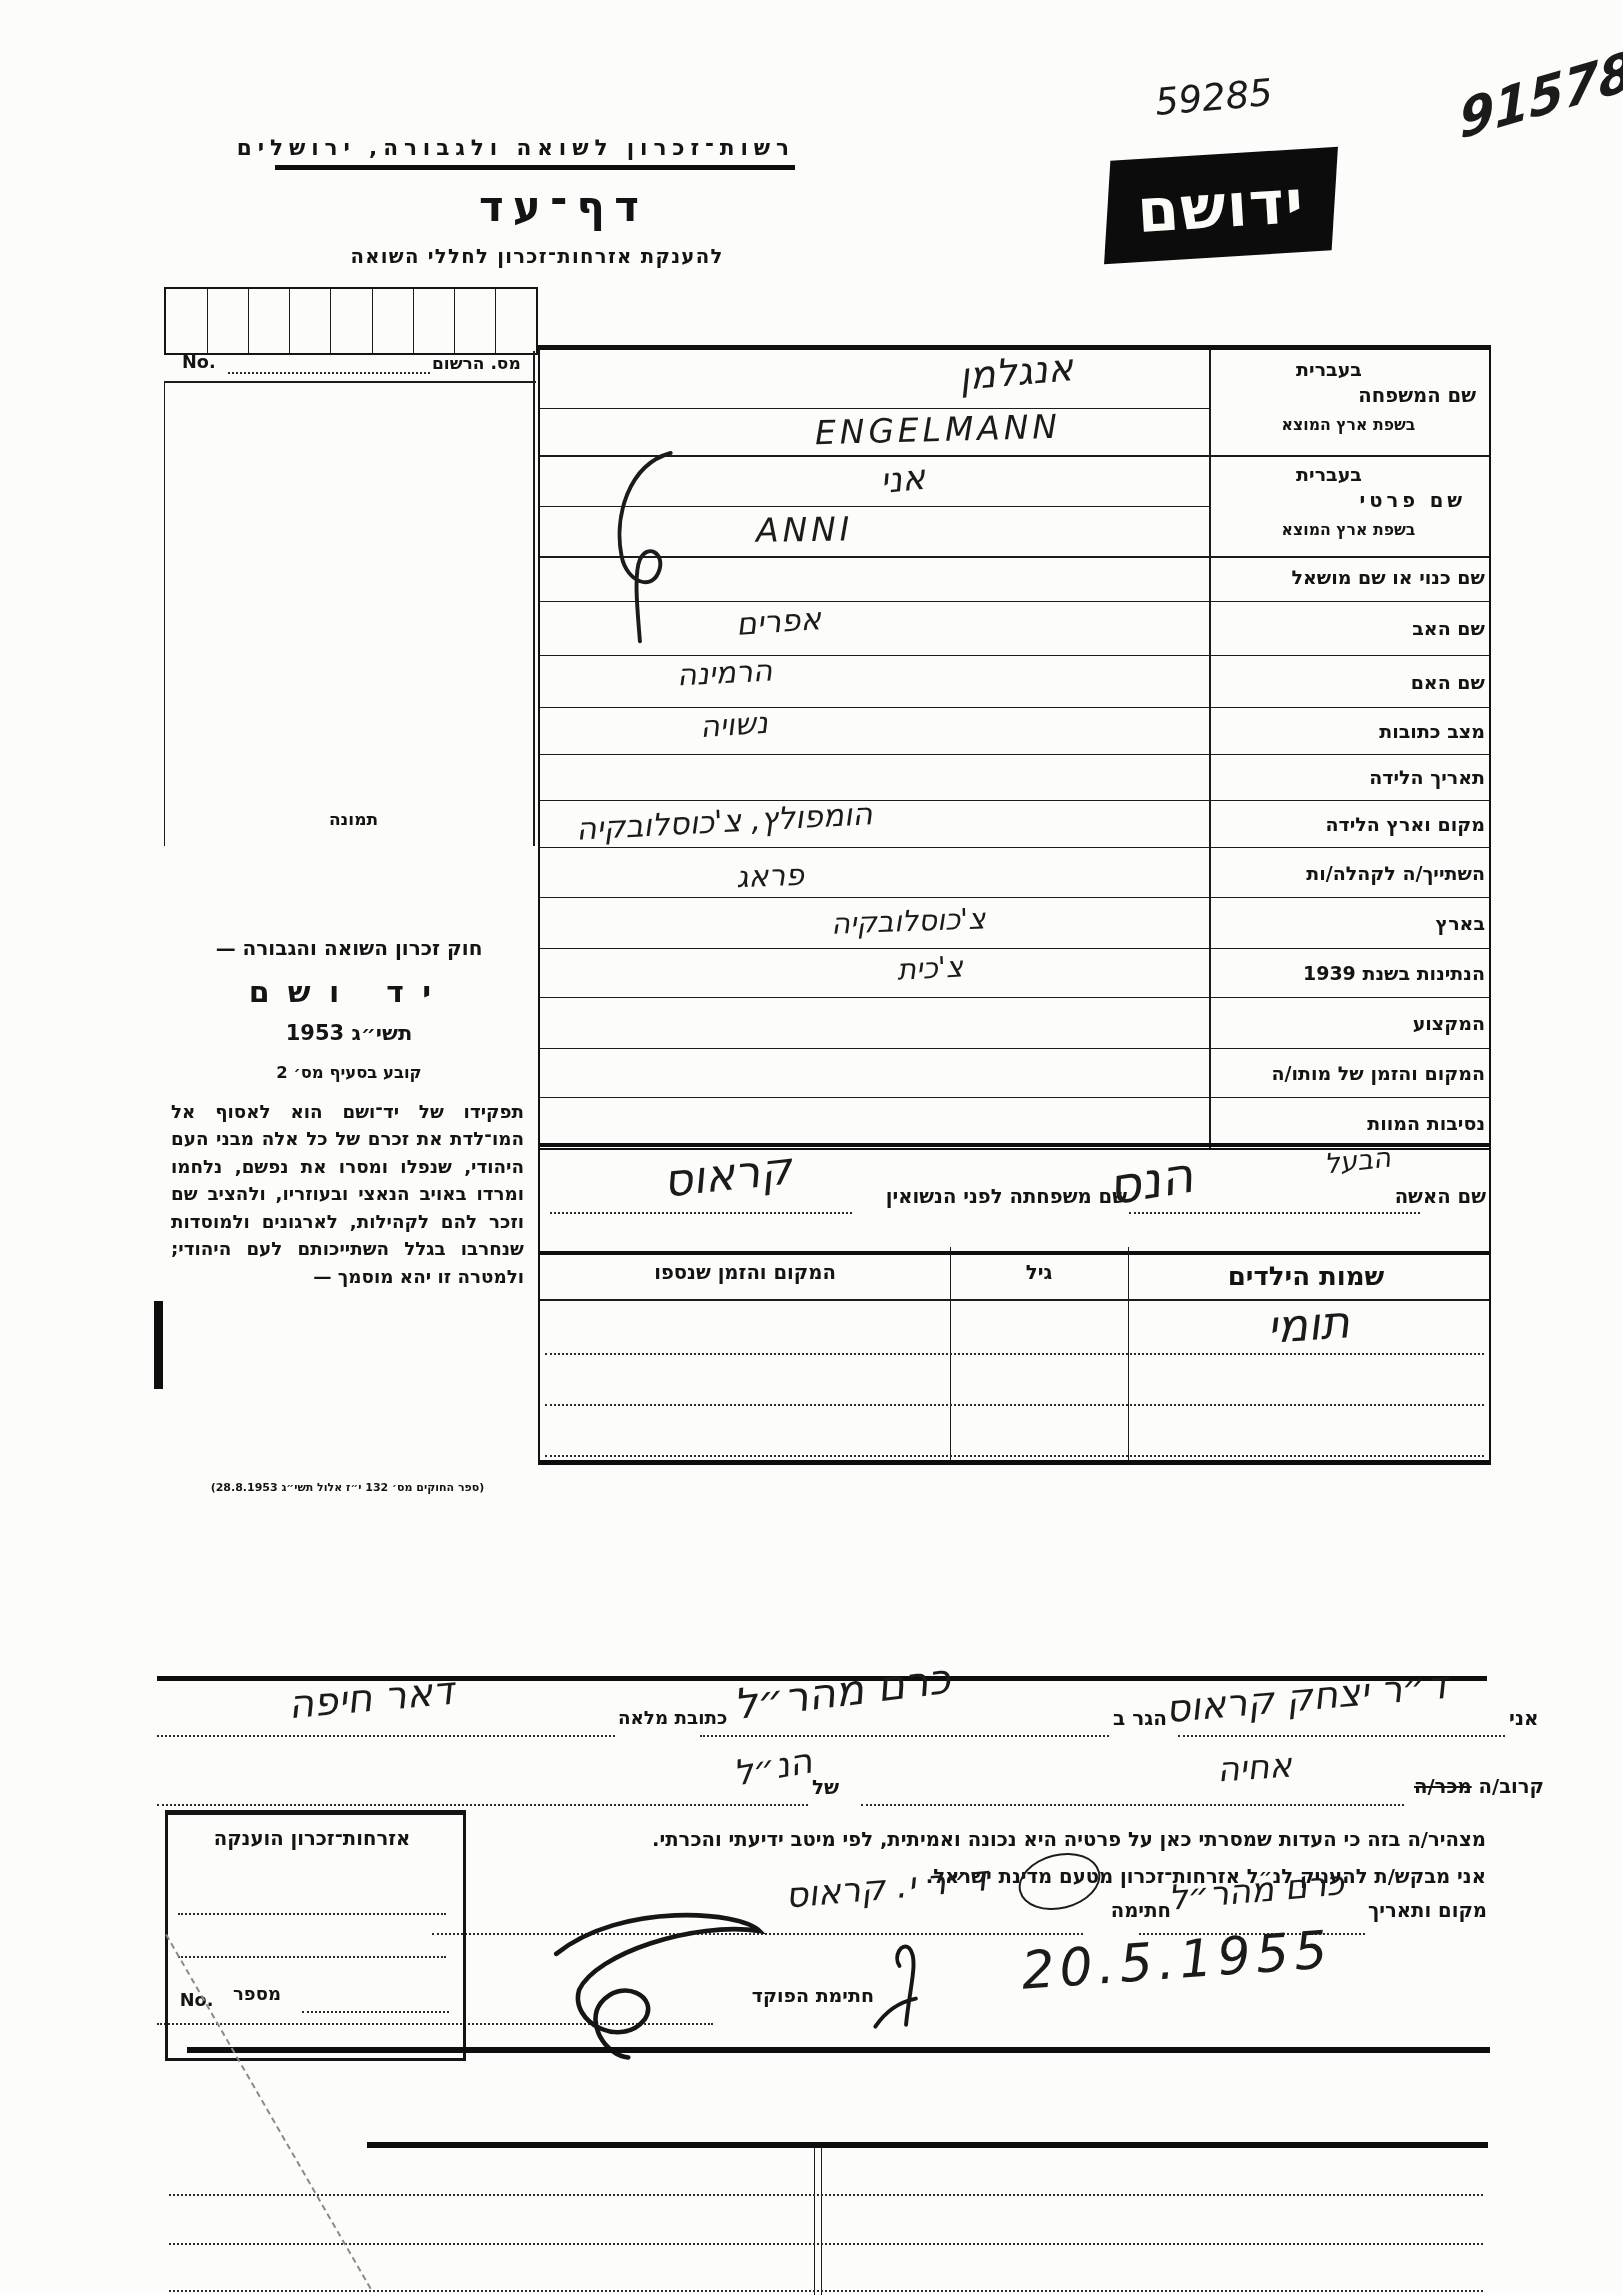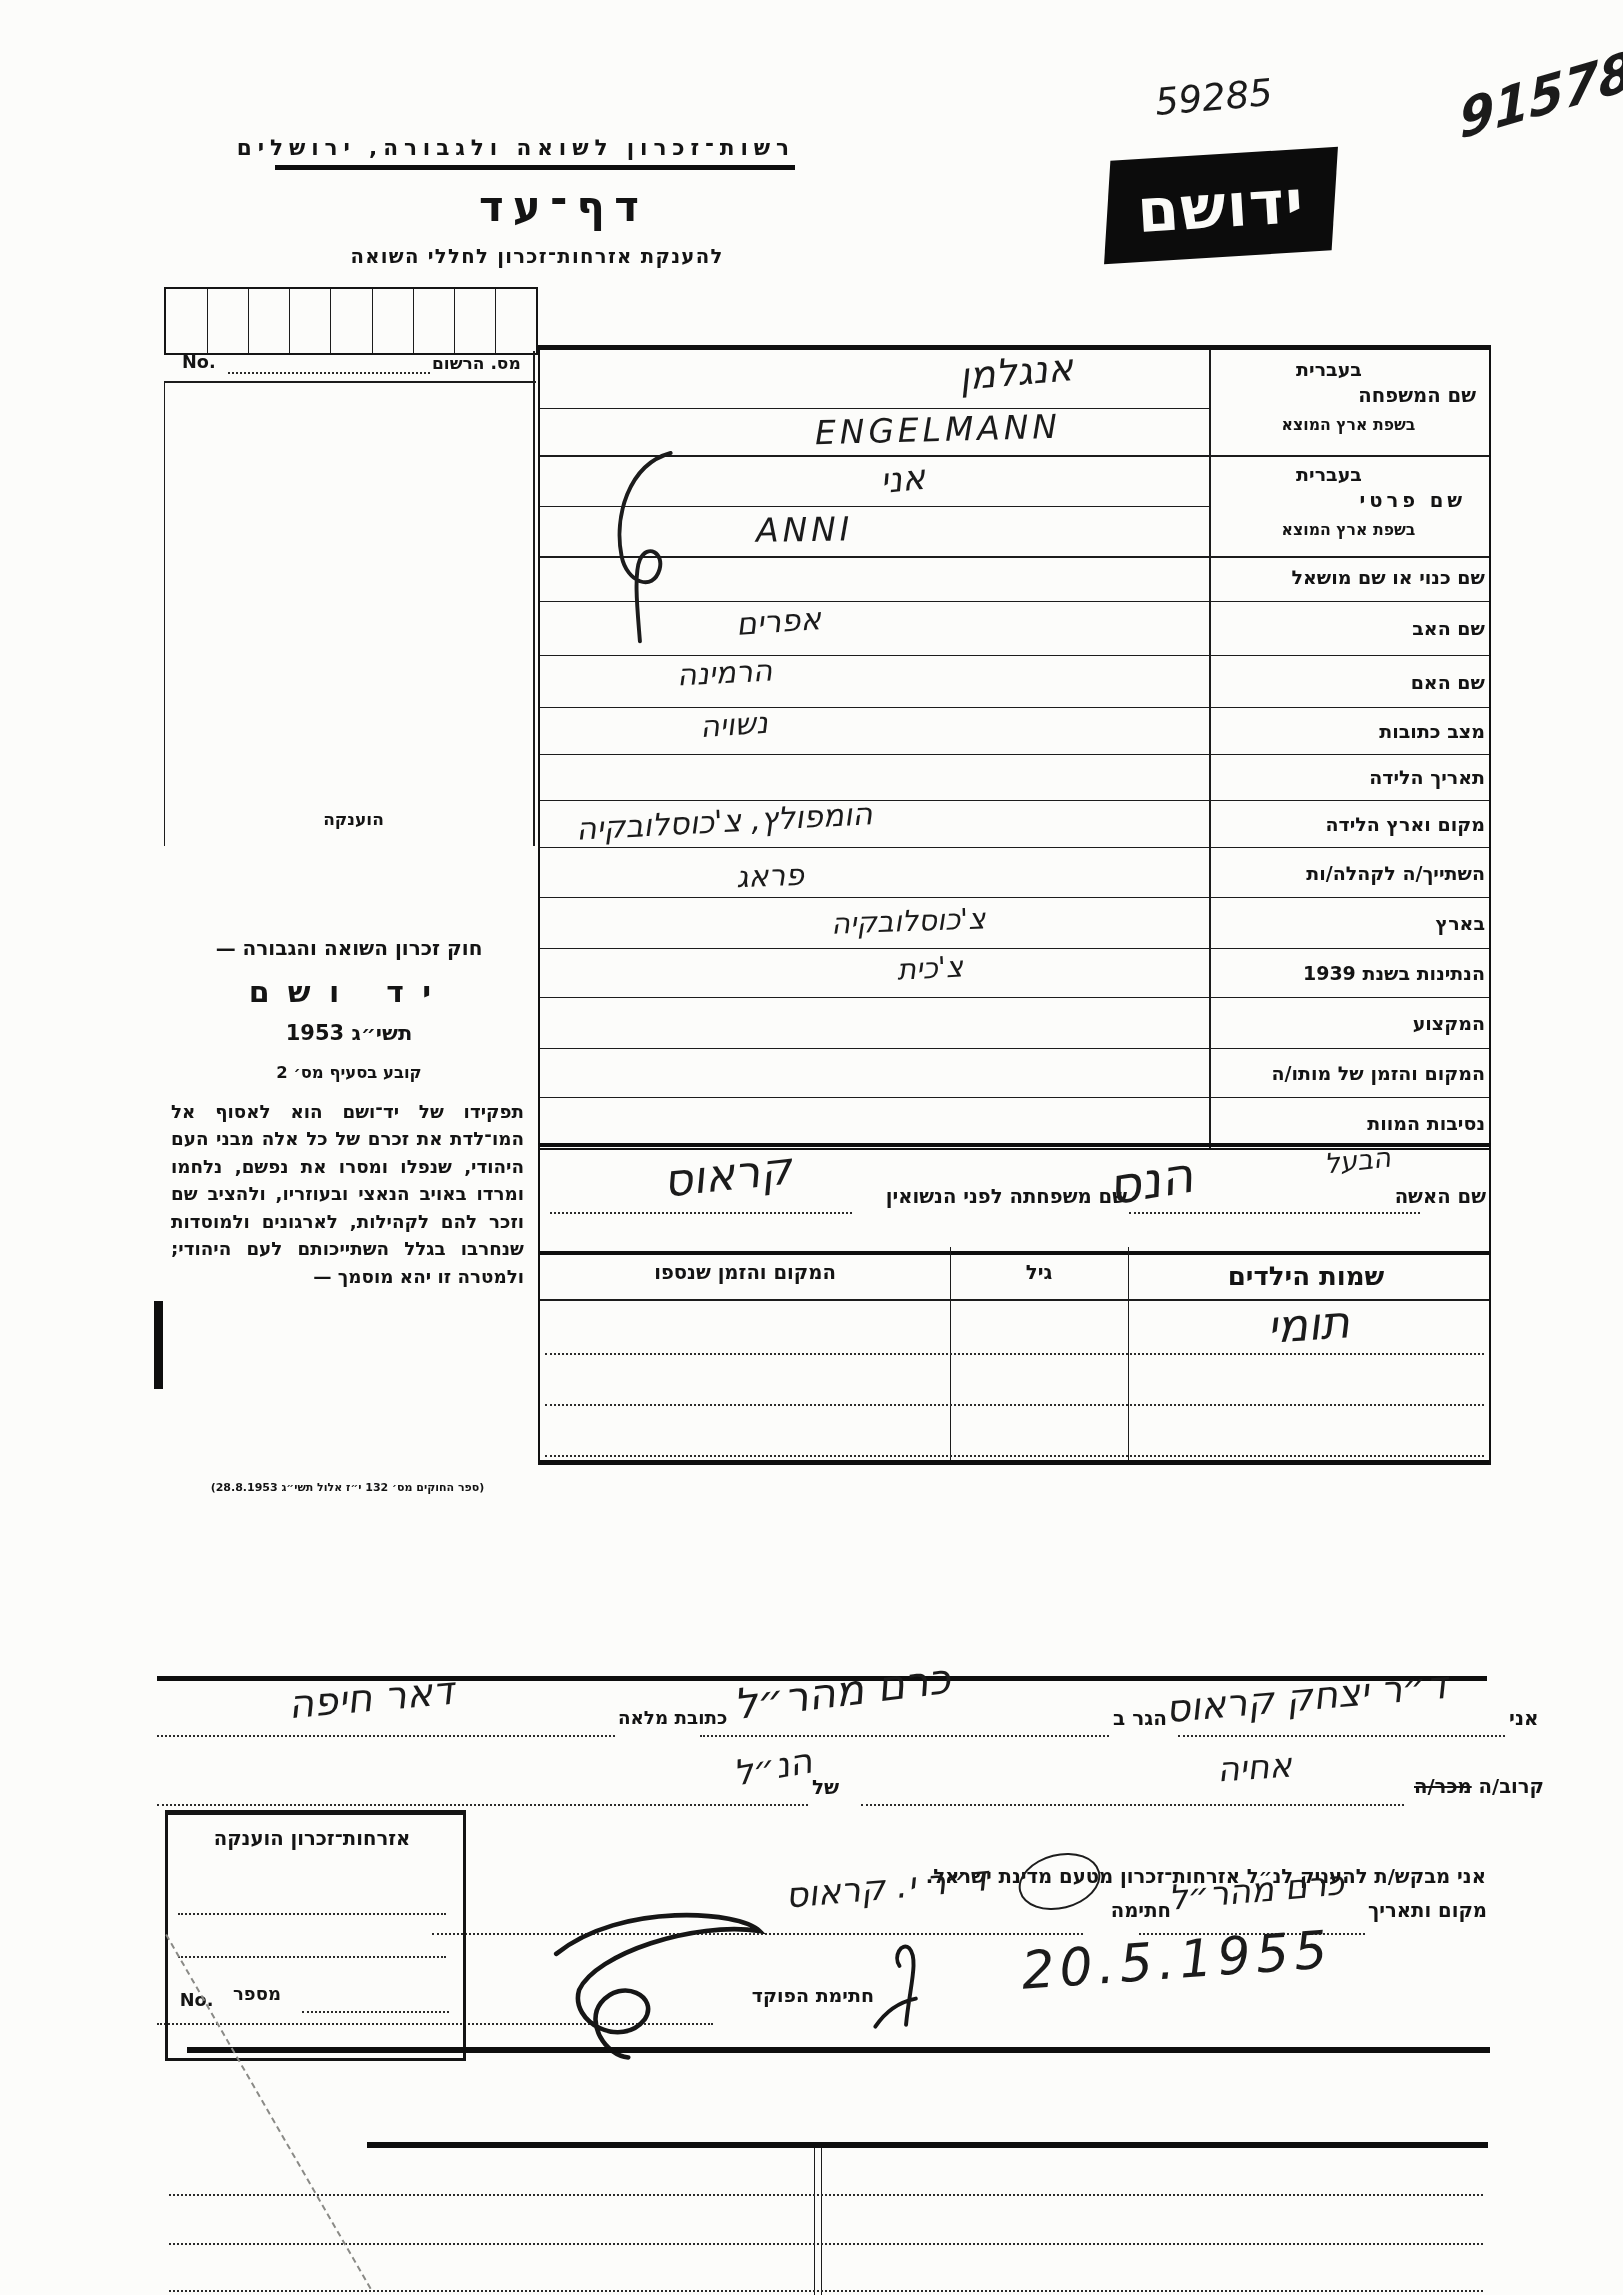--- a/index.html
+++ b/index.html
@@ -44,21 +44,21 @@
     <div class="abs line" style="left:288px;top:0;width:1.3px;height:64px;"></div>
     <div class="abs line" style="left:329px;top:0;width:1.3px;height:64px;"></div>
   </div>
   <div class="abs lbl rtl" style="left:432px;top:353px;width:101px;font-size:17px;text-align:left;">מס. הרשום</div>
   <div class="abs" style="left:182px;top:352px;font-size:17.7px;font-weight:bold;">No.</div>
   <div class="abs dot" style="left:228px;top:372px;width:202px;"></div>
   <div class="abs line" style="left:164px;top:381px;width:372px;height:2px;"></div>
 
   <div class="abs line" style="left:164px;top:381px;width:1.3px;height:465px;"></div>
   <div class="abs line" style="left:533px;top:351px;width:2px;height:495px;"></div>
-  <div class="abs lbl rtl" style="left:314px;top:809px;width:79px;text-align:center;font-size:17px;">הוענקה</div>
+  <div class="abs lbl rtl" style="left:314px;top:809px;width:79px;text-align:center;font-size:17px;">תמונה</div>
 
   <div class="abs lbl rtl" style="left:175px;top:936px;width:348px;text-align:center;font-size:20px;">חוק זכרון השואה והגבורה —</div>
   <div class="abs lbl rtl" style="left:175px;top:974px;width:348px;text-align:center;font-size:30px;letter-spacing:18.3px;">יד ושם</div>
   <div class="abs lbl rtl" style="left:175px;top:1021px;width:348px;text-align:center;font-size:21px;">תשי״ג 1953</div>
   <div class="abs lbl rtl" style="left:175px;top:1063px;width:348px;text-align:center;font-size:16.4px;">קובע בסעיף מס׳ 2</div>
   <div class="abs rtl" style="left:171px;top:1098px;width:353px;font-size:18.3px;font-weight:bold;line-height:1.5;text-align:justify;">תפקידו של יד־ושם הוא לאסוף אל המו־לדת את זכרם של כל אלה מבני העם היהודי, שנפלו ומסרו את נפשם, נלחמו ומרדו באויב הנאצי ובעוזריו, ולהציב שם וזכר להם לקהילות, לארגונים ולמוסדות שנחרבו בגלל השתייכותם לעם היהודי; ולמטרה זו יהא מוסמך —</div>
   <div class="abs rtl" style="left:171px;top:1481px;width:353px;font-size:11px;font-weight:bold;text-align:center;">(ספר החוקים מס׳ 132 י״ז אלול תשי״ג 28.8.1953)</div>
   <div class="abs thick" style="left:154px;top:1301px;width:8.5px;height:88px;"></div>
 
   <div class="abs" style="left:538px;top:345px;width:949px;height:798px;border:2.6px solid #111;border-top-width:5.9px;">
@@ -174,20 +174,21 @@
     <div class="abs lbl rtl" style="left:1257px;top:99px;font-size:19.6px;">
       <span>קרוב/ה</span>
       <span class="struck">מכר/ה</span>
     </div>
     <div class="abs dot" style="left:704px;top:128px;width:543px;"></div>
     <div class="abs hw rtl" style="left:1060px;top:71px;font-size:34px;transform:rotate(-4deg);">אחיה</div>
     <div class="abs lbl rtl" style="left:655px;top:99px;font-size:20px;">של</div>
     <div class="abs dot" style="left:0;top:128px;width:651px;"></div>
     <div class="abs hw rtl" style="left:576px;top:71px;font-size:35px;transform:rotate(-10deg);">הנ״ל</div>
 
+    <div class="abs lbl rtl" style="right:129px;top:152px;font-size:19.6px;">מצהיר/ה בזה כי העדות שמסרתי כאן על פרטיה היא נכונה ואמיתית, לפי מיטב ידיעתי והכרתי.</div>
     <div class="abs lbl rtl" style="right:129px;top:189px;font-size:19.6px;">אני מבקש/ת להעניק לנ״ל אזרחות־זכרון מטעם מדינת ישראל.</div>
     <div class="abs" style="left:861px;top:178px;width:79px;height:51px;border:2.6px solid #1d1d1d;border-radius:50%;transform:rotate(-14deg);"></div>
 
     <div class="abs lbl rtl" style="left:1211px;top:223px;width:119px;font-size:19.6px;">מקום ותאריך</div>
     <div class="abs dot" style="left:982px;top:257px;width:226px;"></div>
     <div class="abs hw rtl" style="left:1011px;top:194px;font-size:34px;transform:rotate(-5deg);">כרם מהר״ל</div>
     <div class="abs lbl rtl" style="left:929px;top:223px;width:85px;font-size:19.6px;">חתימה</div>
     <div class="abs dot" style="left:275px;top:257px;width:651px;"></div>
     <div class="abs hw rtl" style="left:628px;top:191px;font-size:35px;transform:rotate(-5deg);">ד״ר י. קראוס</div>
     <div class="abs hw" style="left:864px;top:254px;font-size:52px;letter-spacing:5.2px;transform:rotate(-4deg);">20.5.1955</div>

